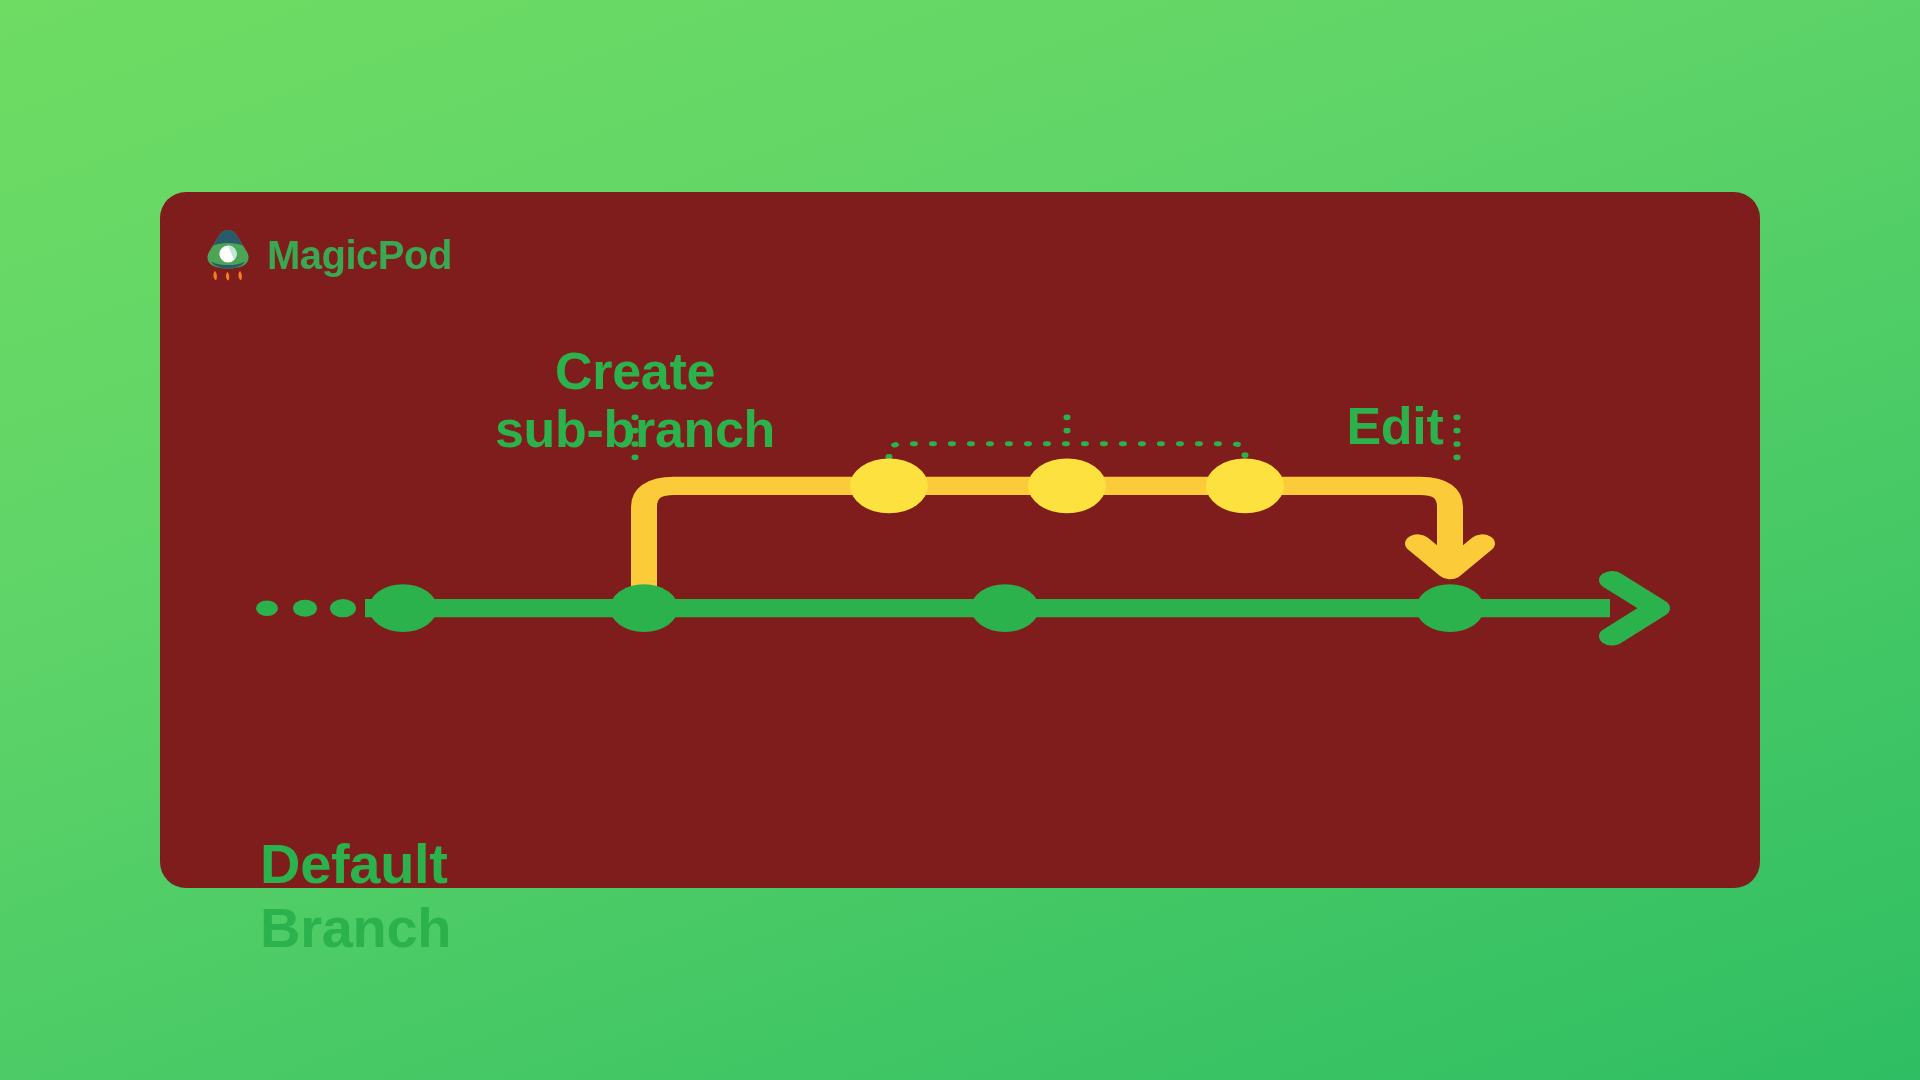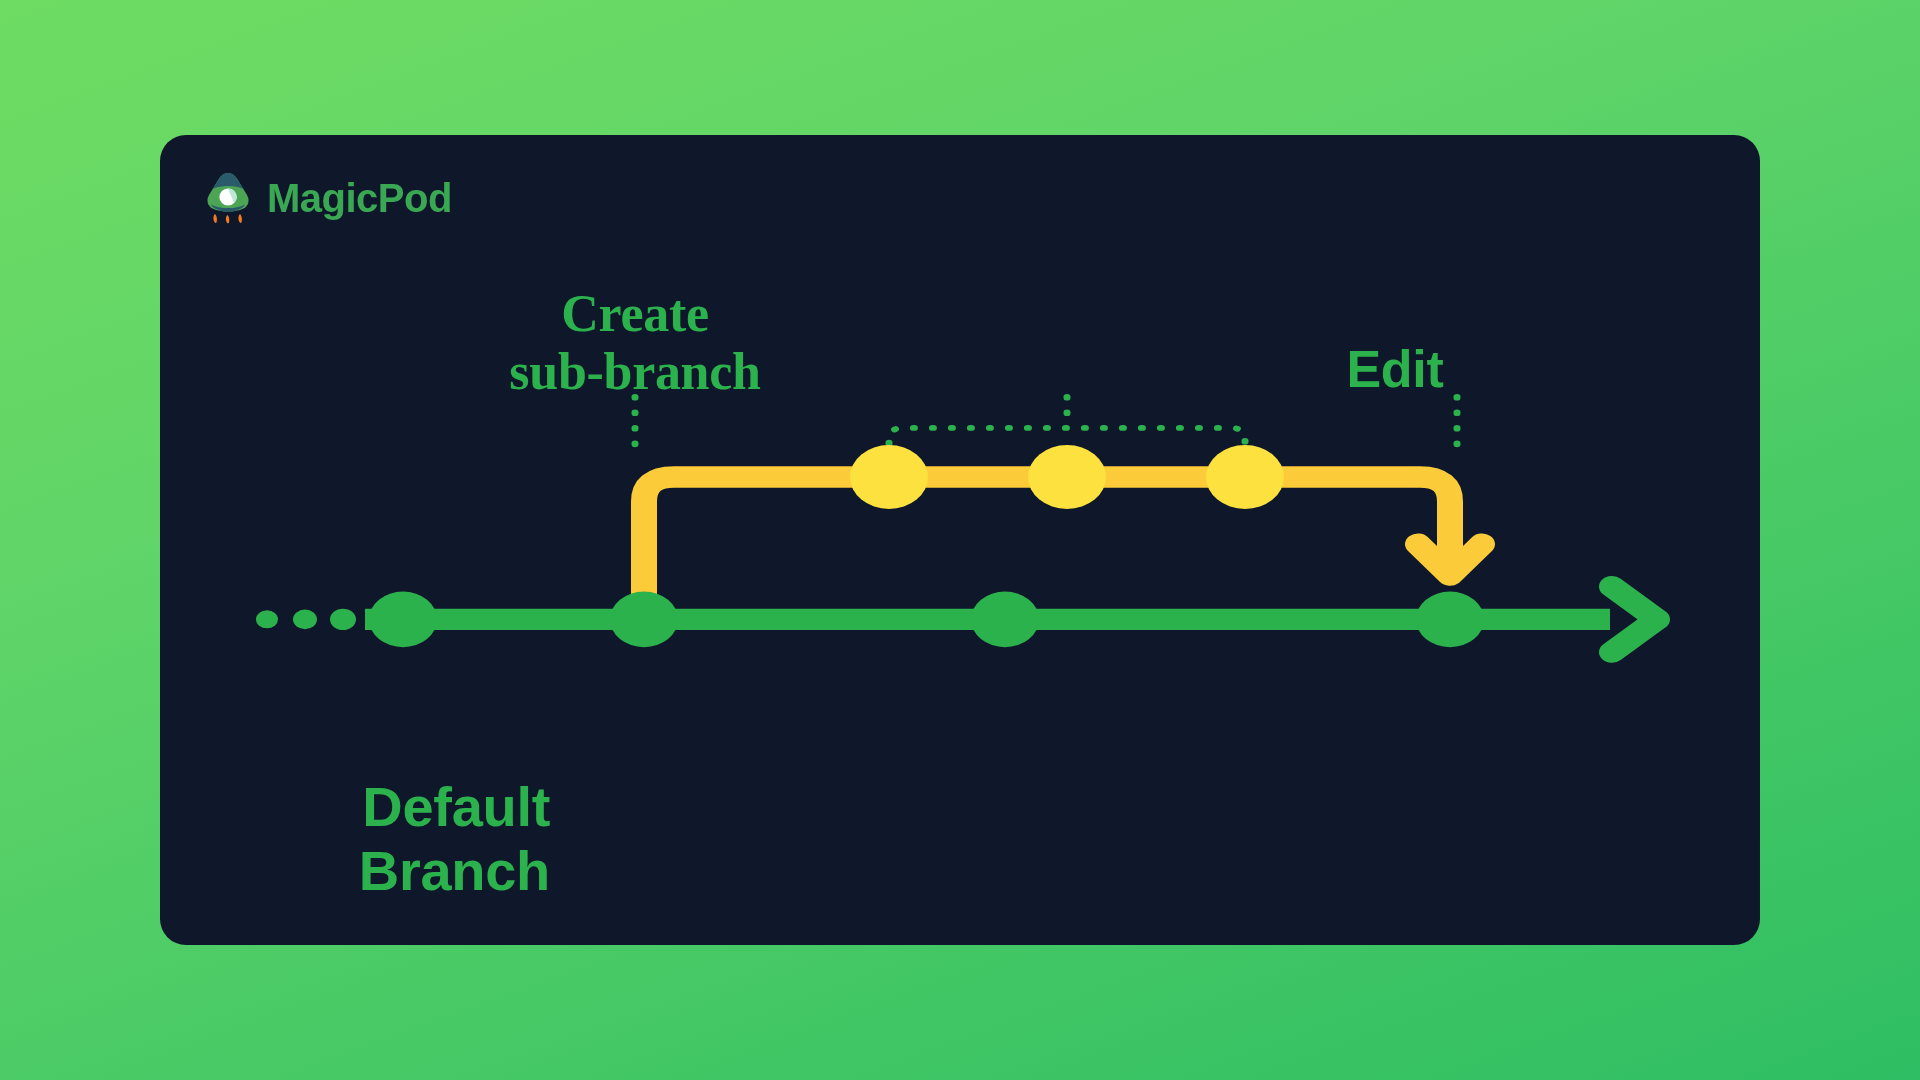--- a/index.html
+++ b/index.html
@@ -7,22 +7,22 @@
     width:1920px; height:1080px;
     font-family:"Liberation Sans", sans-serif;
     overflow:hidden;
   }
   body {
     background:linear-gradient(160deg,#6EDC63 0%,#5FD468 35%,#2FBE63 100%);
     display:flex; align-items:center; justify-content:center;
   }
   #card {
     position:relative;
-    width:1600px; height:810px;
-    background:#0f172a;
+    width:1600px; height:696px;
+    background:#7f1d1d;
     border-radius:26px;
   }
   #logo {
     position:absolute; left:42px; top:35px;
     display:flex; align-items:center; gap:13px;
   }
   #logo-mark { width:52px; height:56px; display:block; }
   #logo-word {
     font-size:40px; font-weight:700;
     color:#3AA853; letter-spacing:-0.5px;
@@ -33,25 +33,25 @@
 
   .lbl {
     position:absolute;
     color:#2BB24C;
     font-weight:700;
     line-height:1.12;
     text-align:center;
     white-space:pre-line;
     letter-spacing:-0.3px;
   }
-  #lbl-create { left:310px; top:150px; width:330px; font-size:52px;font-family:Liberation Serif, serif; }
+  #lbl-create { left:310px; top:150px; width:330px; font-size:52px; }
   #lbl-edit   { left:760px; top:150px; width:330px; font-size:52px; }
   #lbl-merge  { left:1115px; top:205px; width:240px; font-size:52px; }
   #lbl-default{ left:100px; top:640px; width:290px; font-size:56px;
-                text-align:right; line-height:1.14; }
+                text-align:left; line-height:1.14; }
 </style>
 </head>
 <body>
 
 <div id="card">
 
   <div id="logo">
     <svg id="logo-mark" viewBox="0 0 52 56">
       <path d="M26 3 C30 3 33 5.5 35.5 9.5 L45 25 C48 30 46.5 36 41.5 38.5 C37 40.7 31.7 41.6 26 41.6 C20.3 41.6 15 40.7 10.5 38.5 C5.5 36 4 30 7 25 L16.5 9.5 C19 5.5 22 3 26 3 Z" fill="#4CA555"></path>
       <path d="M26 3 C30 3 33 5.5 35.5 9.5 L41.2 18.8 C36.8 17 31.6 16.1 26 16.1 C20.4 16.1 15.2 17 10.8 18.8 L16.5 9.5 C19 5.5 22 3 26 3 Z" fill="#2A5B6B"></path>

